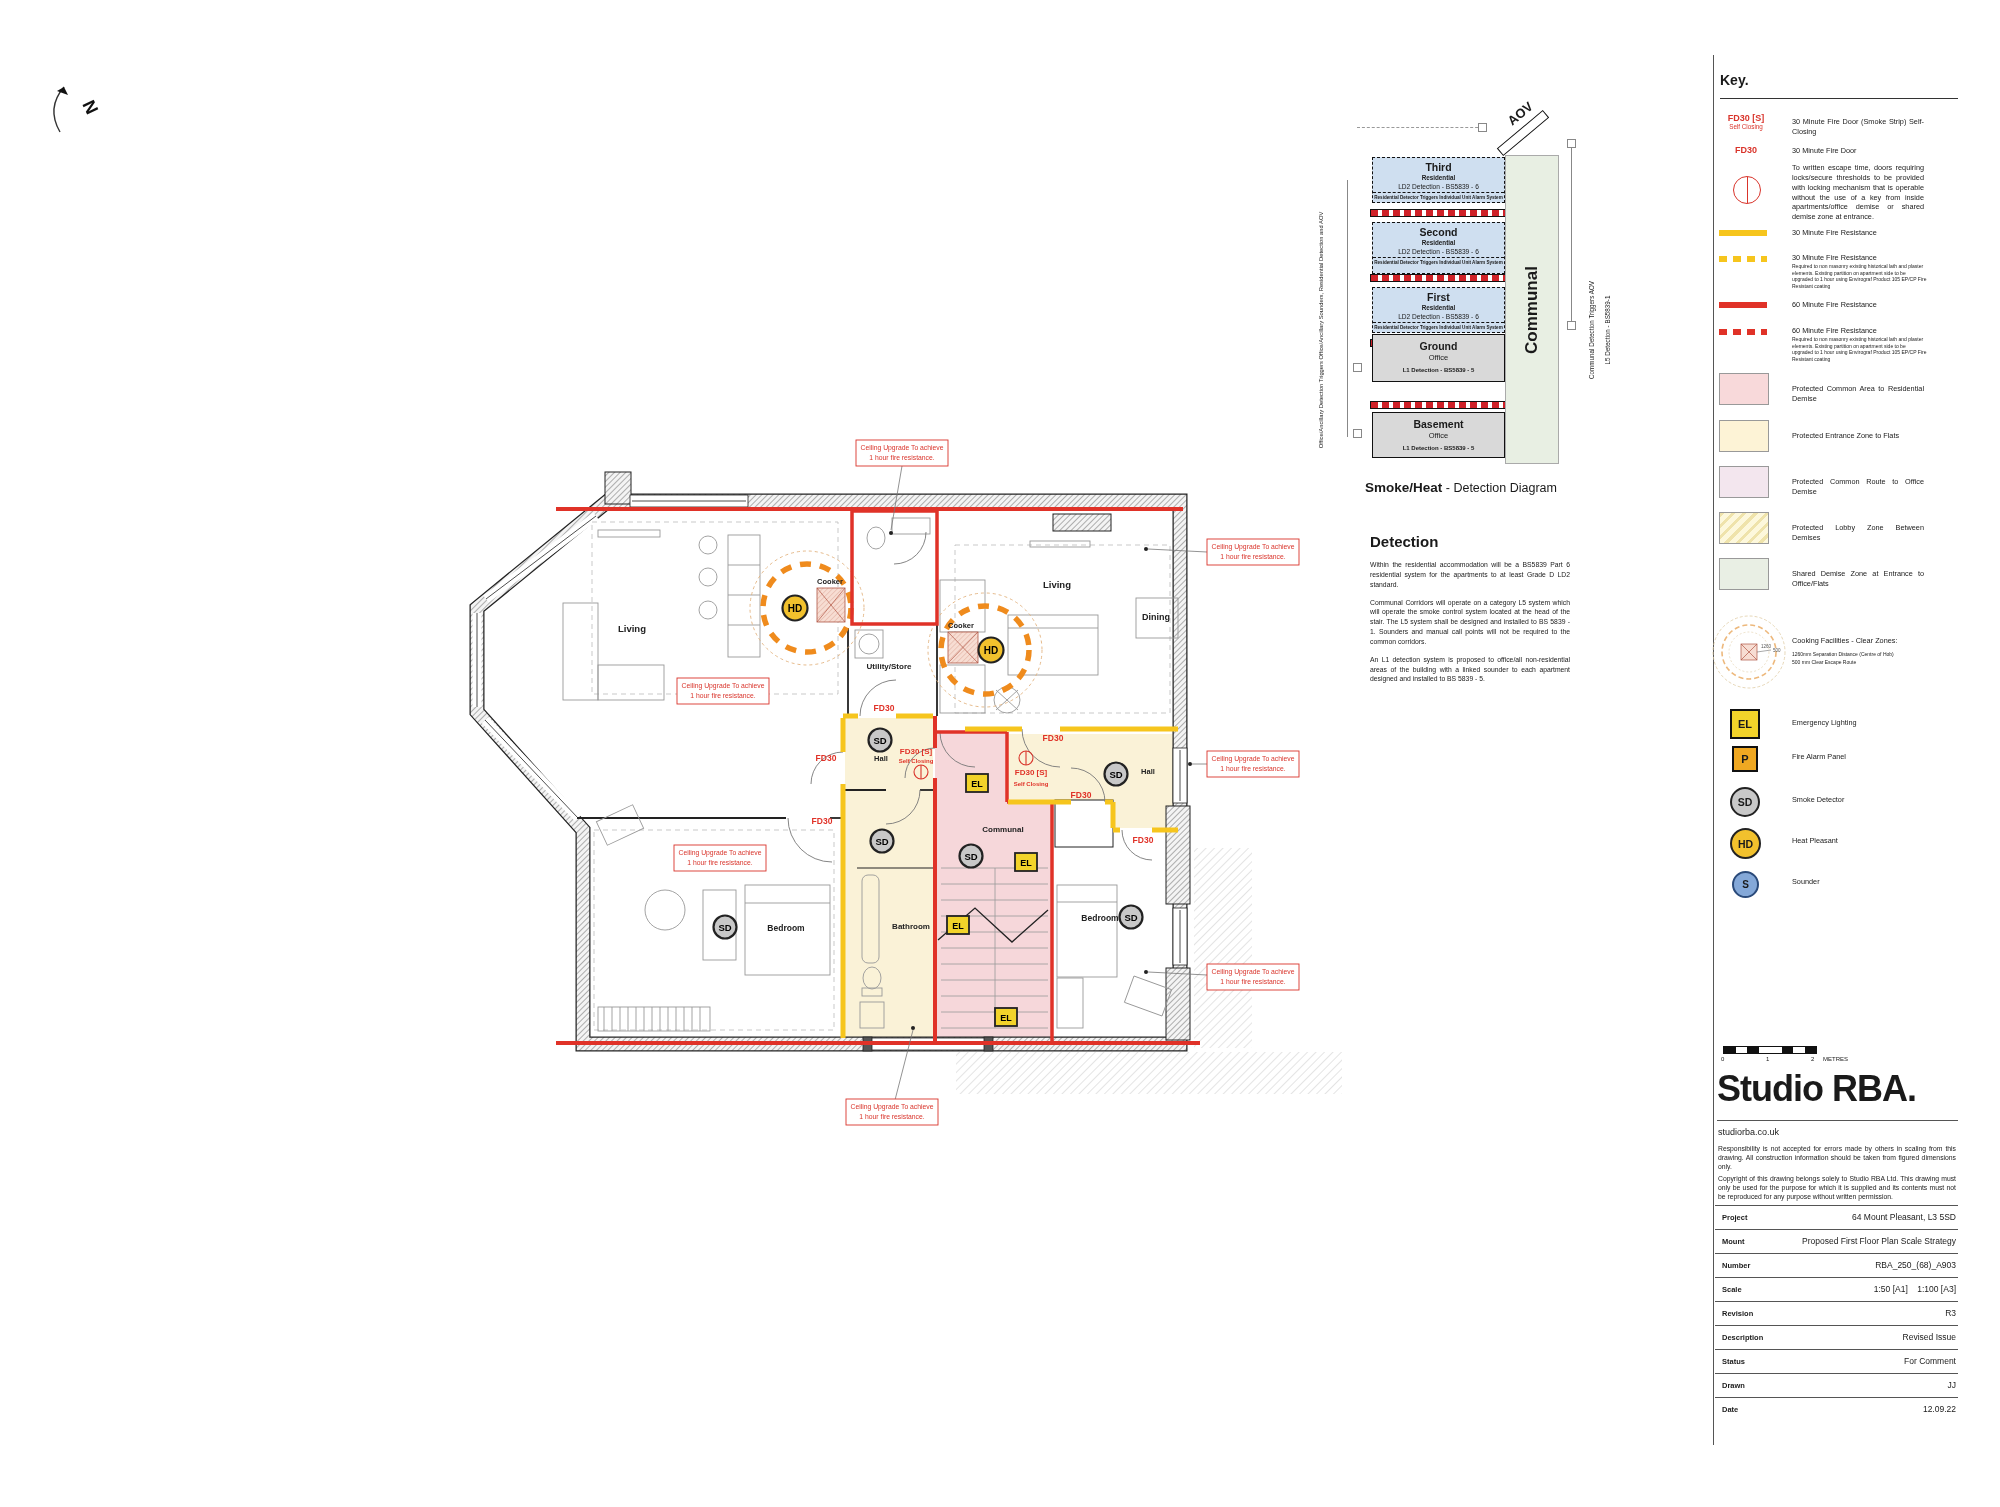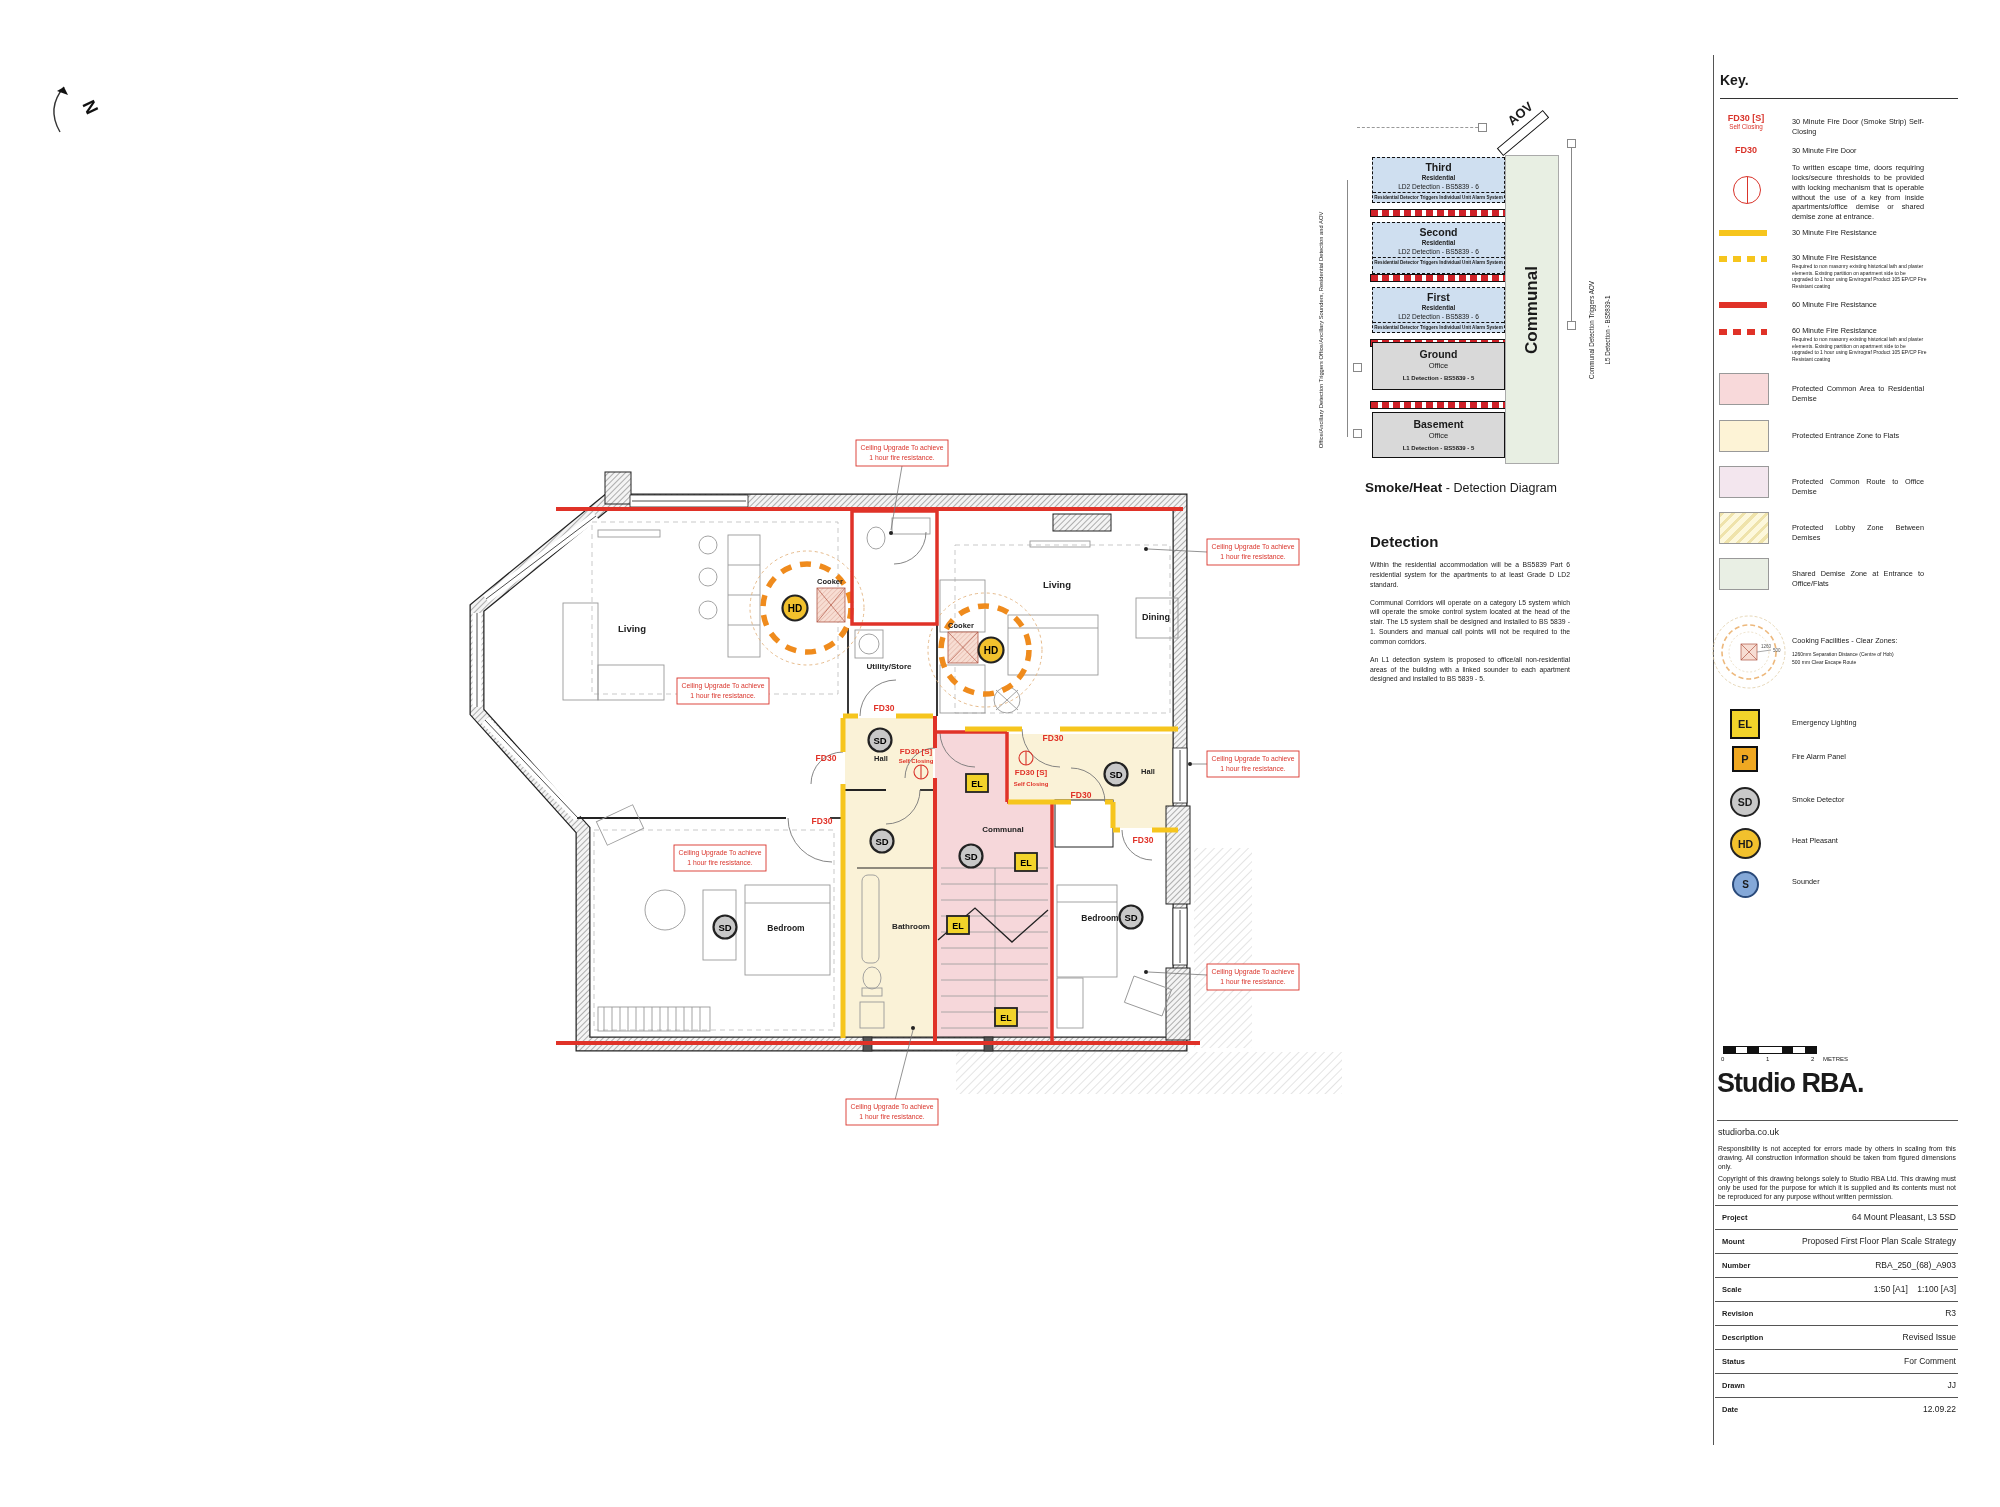--- a/index.html
+++ b/index.html
@@ -404,21 +404,21 @@
       <div class="fnote">Residential Detector Triggers Individual Unit Alarm System</div>
     </div>
     <div class="sep" style="top:174px"></div>
     <div class="floor res" style="top:187px;height:46px">
       <div class="fname">First</div>
       <div class="fuse">Residential</div>
       <div class="fdet">LD2 Detection - BS5839 - 6</div>
       <div class="fnote">Residential Detector Triggers Individual Unit Alarm System</div>
     </div>
     <div class="sep" style="top:239px"></div>
-    <div class="floor off" style="top:242px;height:48px">
+    <div class="floor off" style="top:234px;height:48px">
       <div class="fname">Ground</div>
       <div class="fuse" style="font-weight:normal;font-size:7.5px">Office</div>
       <div class="fdet" style="font-weight:bold;font-size:6px;margin-top:5px">L1 Detection - BS5839 - 5</div>
     </div>
     <div class="sep" style="top:301px"></div>
     <div class="floor off" style="top:312px;height:46px">
       <div class="fname">Basement</div>
       <div class="fuse" style="font-weight:normal;font-size:7.5px">Office</div>
       <div class="fdet" style="font-weight:bold;font-size:6px;margin-top:5px">L1 Detection - BS5839 - 5</div>
     </div>
@@ -530,21 +530,21 @@
         <div style="flex:1;background:#fff"></div>
         <div style="flex:1;background:#111"></div>
         <div style="flex:1;background:#fff"></div>
         <div style="flex:1;background:#111"></div>
     </div>
     <div class="abs" style="left:6px;top:16px;font-size:6px">0</div>
     <div class="abs" style="left:51px;top:16px;font-size:6px">1</div>
     <div class="abs" style="left:96px;top:16px;font-size:6px">2</div>
     <div class="abs" style="left:108px;top:16px;font-size:6px">METRES</div>
 
-    <div class="abs" style="left:2px;top:28px;font-weight:bold;font-size:27px;letter-spacing:-1px">Studio RBA.</div>
+    <div class="abs" style="left:2px;top:28px;font-weight:bold;font-size:36px;letter-spacing:-1px">Studio RBA.</div>
     <div class="abs" style="left:2px;top:80px;width:241px;border-top:0.8px solid #555"></div>
     <div class="abs" style="left:3px;top:87px;font-size:9px">studiorba.co.uk</div>
     <div class="abs just" style="left:3px;top:104px;width:238px;font-size:6.8px;line-height:1.35">Responsibility is not accepted for errors made by others in scaling from this drawing. All construction information should be taken from figured dimensions only.</div>
     <div class="abs just" style="left:3px;top:134px;width:238px;font-size:6.8px;line-height:1.35">Copyright of this drawing belongs solely to Studio RBA Ltd. This drawing must only be used for the purpose for which it is supplied and its contents must not be reproduced for any purpose without written permission.</div>
 
     <div class="tb-row" style="top:165px">
       <span class="tb-label">Project</span>
         <span class="tb-value">64 Mount Pleasant, L3 5SD</span>
     </div>
     <div class="tb-row" style="top:189px">

